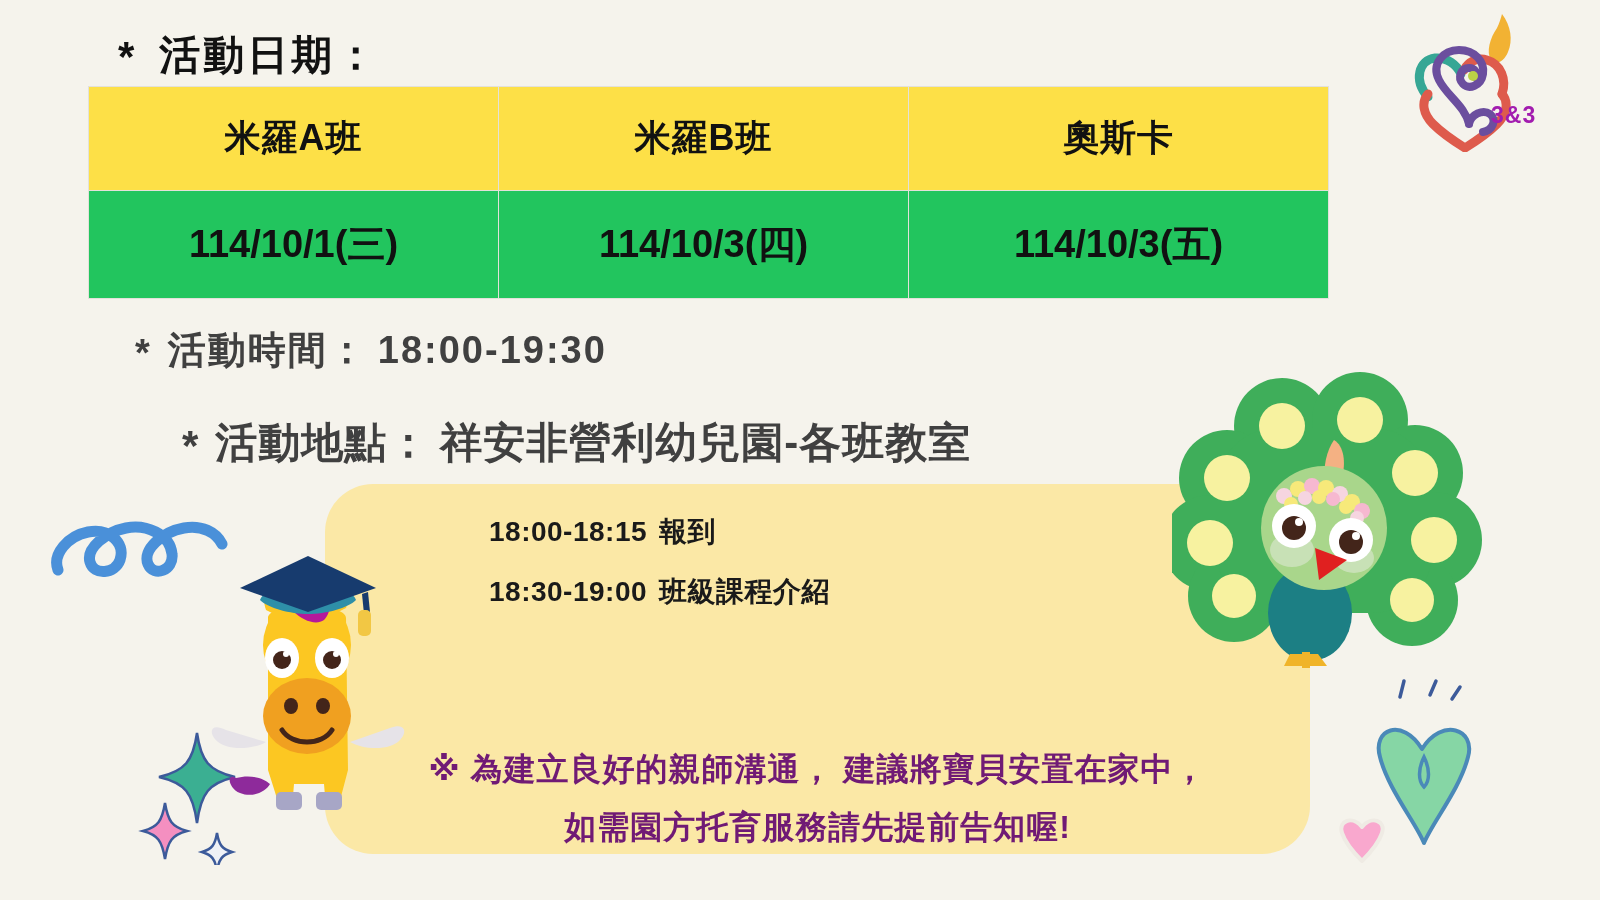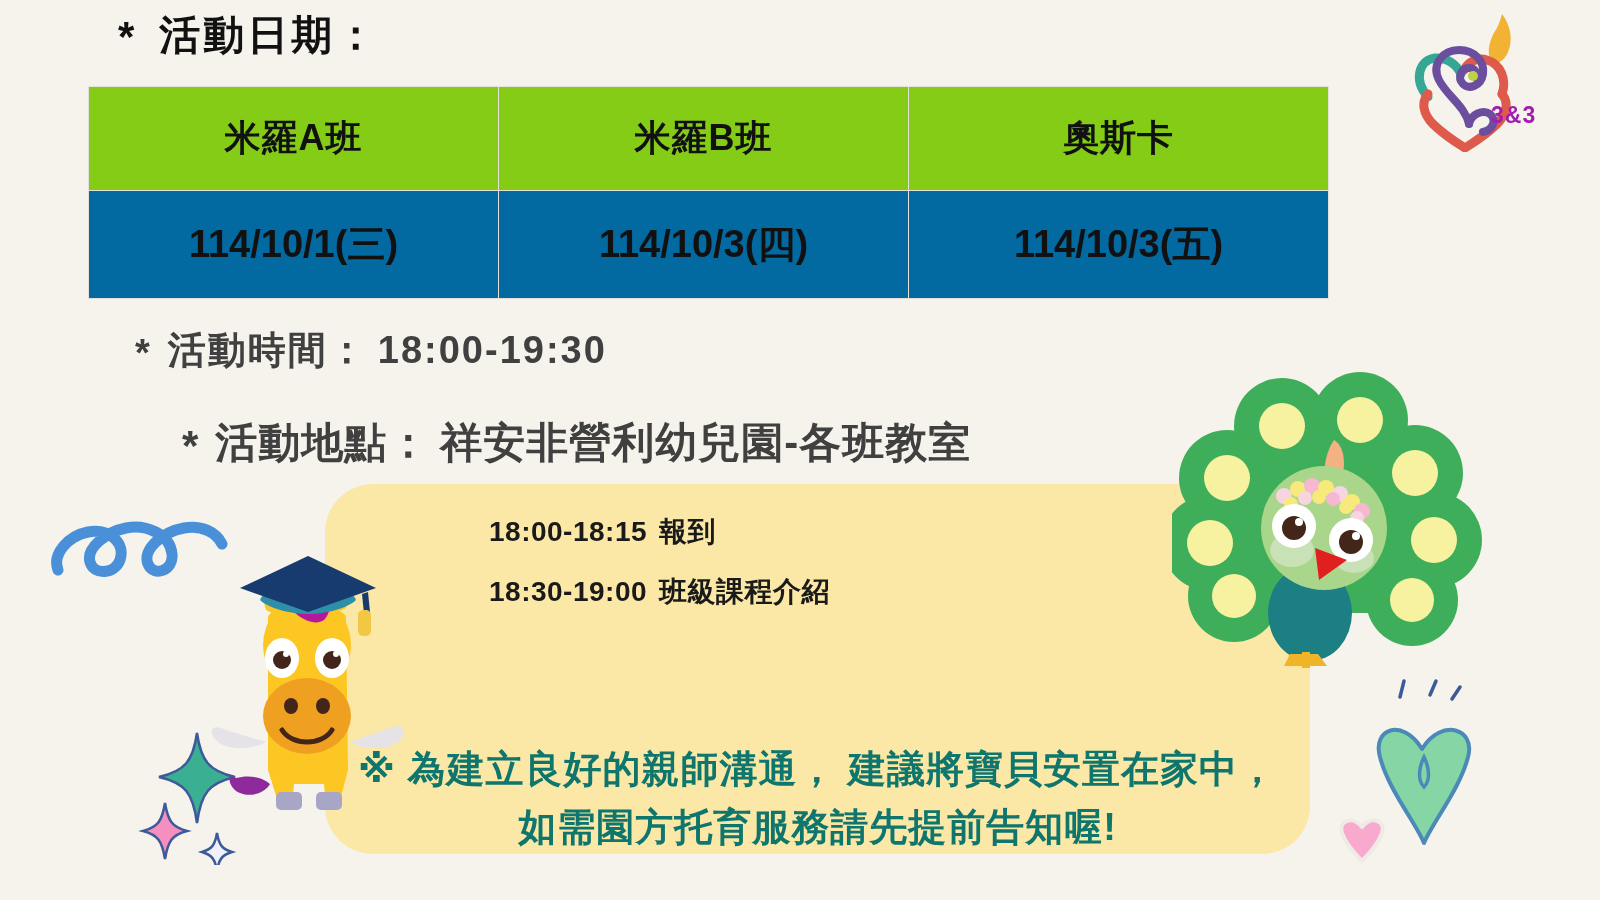--- a/index.html
+++ b/index.html
@@ -11,21 +11,21 @@
   body {
     background: #F5F3EC;
     font-family: "Liberation Sans", "DejaVu Sans", sans-serif;
     position: relative;
   }
 
   
   .heading-date {
     position: absolute;
     left: 118px;
-    top: 8px;
+    top: 28px;
     font-size: 41px;
     font-weight: bold;
     color: #111111;
     letter-spacing: 3px;
     white-space: nowrap;
   }
   .heading-date .ast {
     display: inline-block;
     margin-right: 22px;
     font-size: 42px;
@@ -41,27 +41,27 @@
     border-collapse: collapse;
     table-layout: fixed;
   }
   .date-table th, .date-table td {
     border: 1px solid #E3E1DA;
     text-align: center;
     color: #111111;
     font-weight: bold;
   }
   .date-table th {
-    background: #84cc16;
+    background: #fde047;
     height: 104px;
     font-size: 36px;
     letter-spacing: 1px;
   }
   .date-table td {
-    background: #0369a1;
+    background: #22c55e;
     height: 108px;
     font-size: 38px;
     letter-spacing: 0px;
   }
   .date-table col.c1 { width: 410px; }
   .date-table col.c2 { width: 410px; }
   .date-table col.c3 { width: 420px; }
 
   
   .info-line {
@@ -117,23 +117,23 @@
   }
   .sched-row .t { margin-right: 12px; }
 
   .note-block {
     position: absolute;
     left: 325px;
     top: 740px;
     width: 985px;
     z-index: 4;
     text-align: center;
-    color: #0f766e;
-    font-weight: bold;
-    font-size: 38px;
+    color: #701a75;
+    font-weight: bold;
+    font-size: 32px;
     line-height: 58px;
     letter-spacing: 1px;
   }
   .note-l1 { white-space: nowrap; }
   .note-l2 { white-space: nowrap; }
 
   
   .decor { position: absolute; }
 
   

